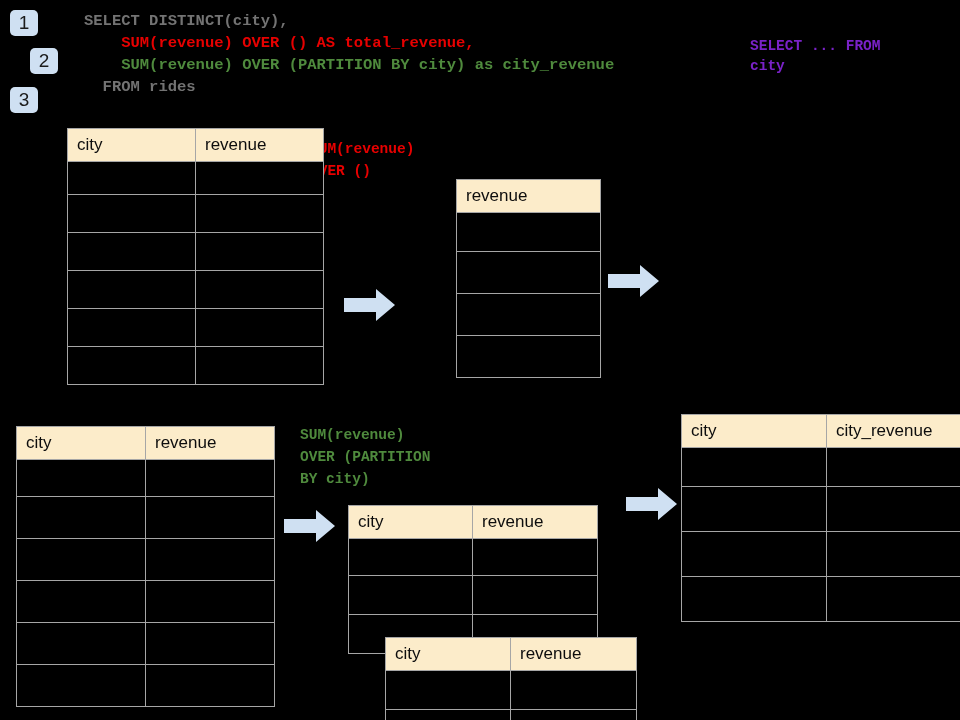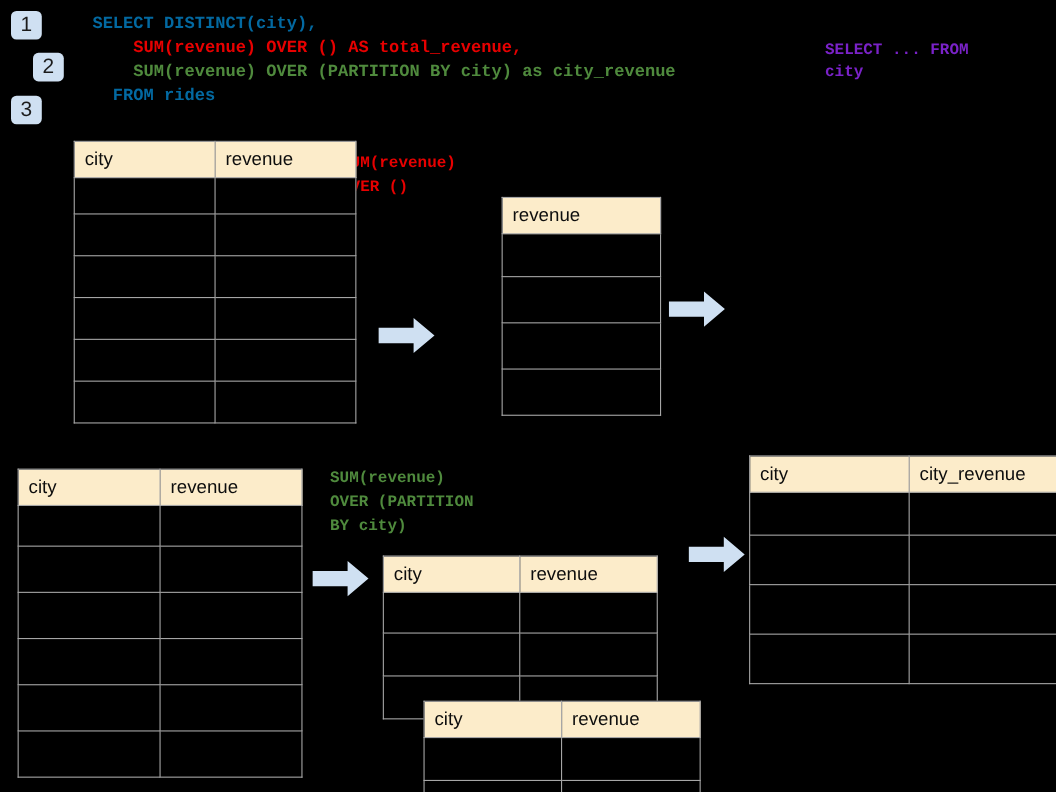--- a/index.html
+++ b/index.html
@@ -33,21 +33,21 @@
   
   .sql {
     position: absolute;
     font-family: "Liberation Mono", monospace;
     font-size: 15.5px;
     font-weight: bold;
     letter-spacing: 0px;
     white-space: pre;
     line-height: 21.5px;
   }
-  .c-purple { color: #0369a1; }
+  .c-purple { color: #737373; }
   .c-red    { color: #e70000; }
   .c-green  { color: #4f8a3d; }
 
   
   .note {
     position: absolute;
     font-family: "Liberation Mono", monospace;
     font-size: 14.5px;
     font-weight: bold;
     white-space: pre;

